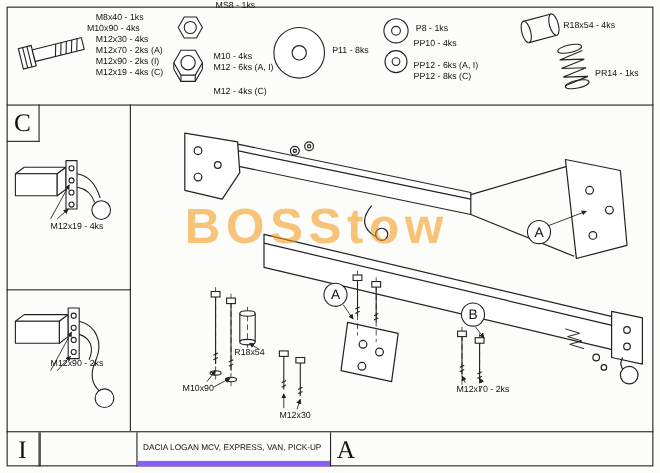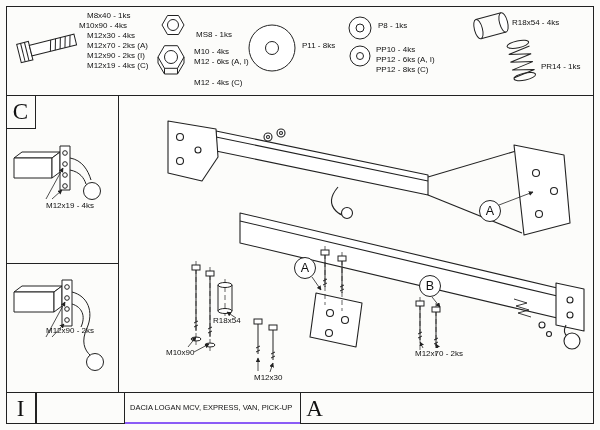--- a/index.html
+++ b/index.html
@@ -19,21 +19,21 @@
              color:#f29b1d;opacity:.58;z-index:4;white-space:nowrap}
   .strip{position:absolute;left:6px;top:392px;width:588px;height:32px;border-top:1.4px solid #222;
          display:flex;z-index:6;background:transparent}
   .strip>div{height:100%}
   .cell-ibox{width:30px;border-right:1.2px solid #222;display:flex;align-items:center;justify-content:center;
              font-family:"Liberation Serif",serif;font-size:23px}
   .cell-doc{width:266px;display:flex;align-items:center;justify-content:center;font-size:8.5px}
   .cell-gap{width:88px;border-left:1.2px solid #222}
   .cell-title{width:176px;border-left:1.2px solid #222;display:flex;flex-direction:column}
   .cell-title .row{flex:1;display:flex;align-items:center;padding-left:5px;font-size:7.5px;white-space:nowrap}
-  .cell-title .row:first-child{border-bottom:2px solid #8b5cf6}
+  .cell-title .row:first-child{border-bottom:5px solid #8b5cf6}
   .cell-abox{width:28px;border-left:1.2px solid #222;display:flex;align-items:center;justify-content:center;
              font-family:"Liberation Serif",serif;font-size:23px}
 </style>
 </head>
 <body>
 
 <div class="sheet">
   <div class="frame"></div>
 
   <div class="hline" style="left:6px;top:95px;width:588px;height:1.2px"></div>
@@ -59,21 +59,21 @@
   <div class="lbl" style="left:87px;top:41px">M12x70 - 2ks (A)</div>
   <div class="lbl" style="left:87px;top:51px">M12x90 - 2ks (I)</div>
   <div class="lbl" style="left:87px;top:61px">M12x19 - 4ks (C)</div>
 
   <svg style="left:156px;top:10px" width="36" height="30" viewBox="0 0 36 30">
     <g stroke="#222" fill="#fff" stroke-width="1">
       <polygon points="28,15 22.5,24.5 11.5,24.5 6,15 11.5,5.5 22.5,5.5"></polygon>
       <circle cx="17" cy="15" r="5.5"></circle>
     </g>
   </svg>
-  <div class="lbl" style="left:196px;top:30px">MS8 - 1ks</div>
+  <div class="lbl" style="left:196px;top:0">MS8 - 1ks</div>
 
   <svg style="left:152px;top:42px" width="42" height="36" viewBox="0 0 42 36">
     <g stroke="#222" fill="#fff" stroke-width="1">
       <polygon points="32,15 25.5,26.3 12.5,26.3 6,15 12.5,3.7 25.5,3.7"></polygon>
       <circle cx="19" cy="15" r="6.5"></circle>
       <line x1="6" y1="15" x2="6" y2="21"></line>
         <line x1="12.5" y1="26.3" x2="12.5" y2="32"></line>
       <line x1="25.5" y1="26.3" x2="25.5" y2="32"></line>
         <line x1="32" y1="15" x2="32" y2="21"></line>
       <path d="M6,21 L12.5,32 L25.5,32 L32,21" fill="none"></path>
@@ -98,21 +98,21 @@
       </g>
   </svg>
   <div class="lbl" style="left:378px;top:21px">P8 - 1ks</div>
 
   <svg style="left:347px;top:44px" width="28" height="28" viewBox="0 0 28 28">
     <g stroke="#222" fill="#fff" stroke-width="1">
         <circle cx="13" cy="12" r="10"></circle>
         <circle cx="13" cy="12" r="3.5"></circle>
       </g>
   </svg>
-  <div class="lbl" style="left:376px;top:45px">PP10 - 4ks</div>
+  <div class="lbl" style="left:376px;top:35px">PP10 - 4ks</div>
   <div class="lbl" style="left:376px;top:55px">PP12 - 6ks (A, I)</div>
   <div class="lbl" style="left:376px;top:65px">PP12 - 8ks (C)</div>
 
   <svg style="left:470px;top:8px" width="40" height="36" viewBox="0 0 40 36">
     <g transform="rotate(-15 20 18)" stroke="#222" fill="#fff" stroke-width="1">
       <line x1="8" y1="8" x2="34" y2="8"></line>
         <line x1="8" y1="28" x2="34" y2="28"></line>
       <ellipse cx="34" cy="18" rx="4" ry="10"></ellipse>
         <ellipse cx="8" cy="18" rx="4" ry="10"></ellipse>
     </g>
@@ -285,20 +285,21 @@
       <line x1="70" y1="252" x2="78" y2="242" marker-end="url(#arM)"></line>
       <line x1="76" y1="257" x2="91" y2="249" marker-end="url(#arM)"></line>
       <line x1="140" y1="276" x2="140" y2="263" marker-end="url(#arM)"></line>
       <line x1="152" y1="277" x2="155" y2="268" marker-end="url(#arM)"></line>
       <line x1="305" y1="253" x2="302" y2="247" marker-end="url(#arM)"></line>
       <line x1="320" y1="253" x2="318" y2="249" marker-end="url(#arM)"></line>
       <line x1="314" y1="202" x2="322" y2="212" marker-end="url(#arM)"></line>
     </g>
   </svg>
 
+  <div class="watermark">BOSStow</div>
 
   <div class="callout" style="left:479px;top:200px">A</div>
   <div class="callout" style="left:294px;top:257px">A</div>
   <div class="callout" style="left:419px;top:275px">B</div>
 
   <div class="lbl" style="left:213px;top:316px">R18x54</div>
   <div class="lbl" style="left:166px;top:348px">M10x90</div>
   <div class="lbl" style="left:254px;top:373px">M12x30</div>
   <div class="lbl" style="left:415px;top:349px">M12x70 - 2ks</div>
 

